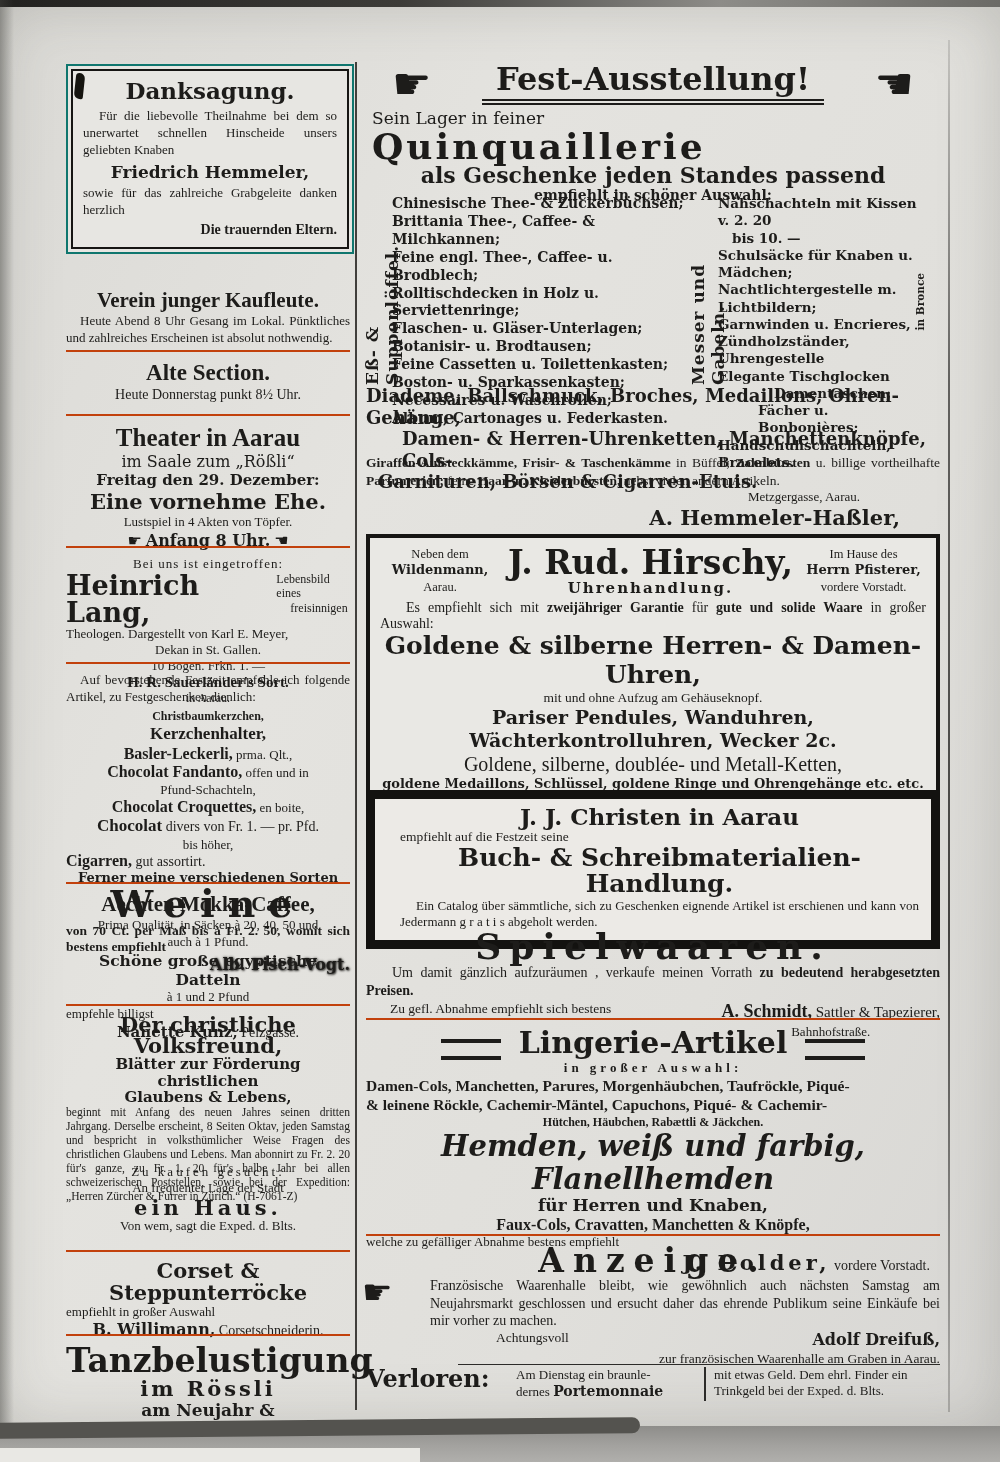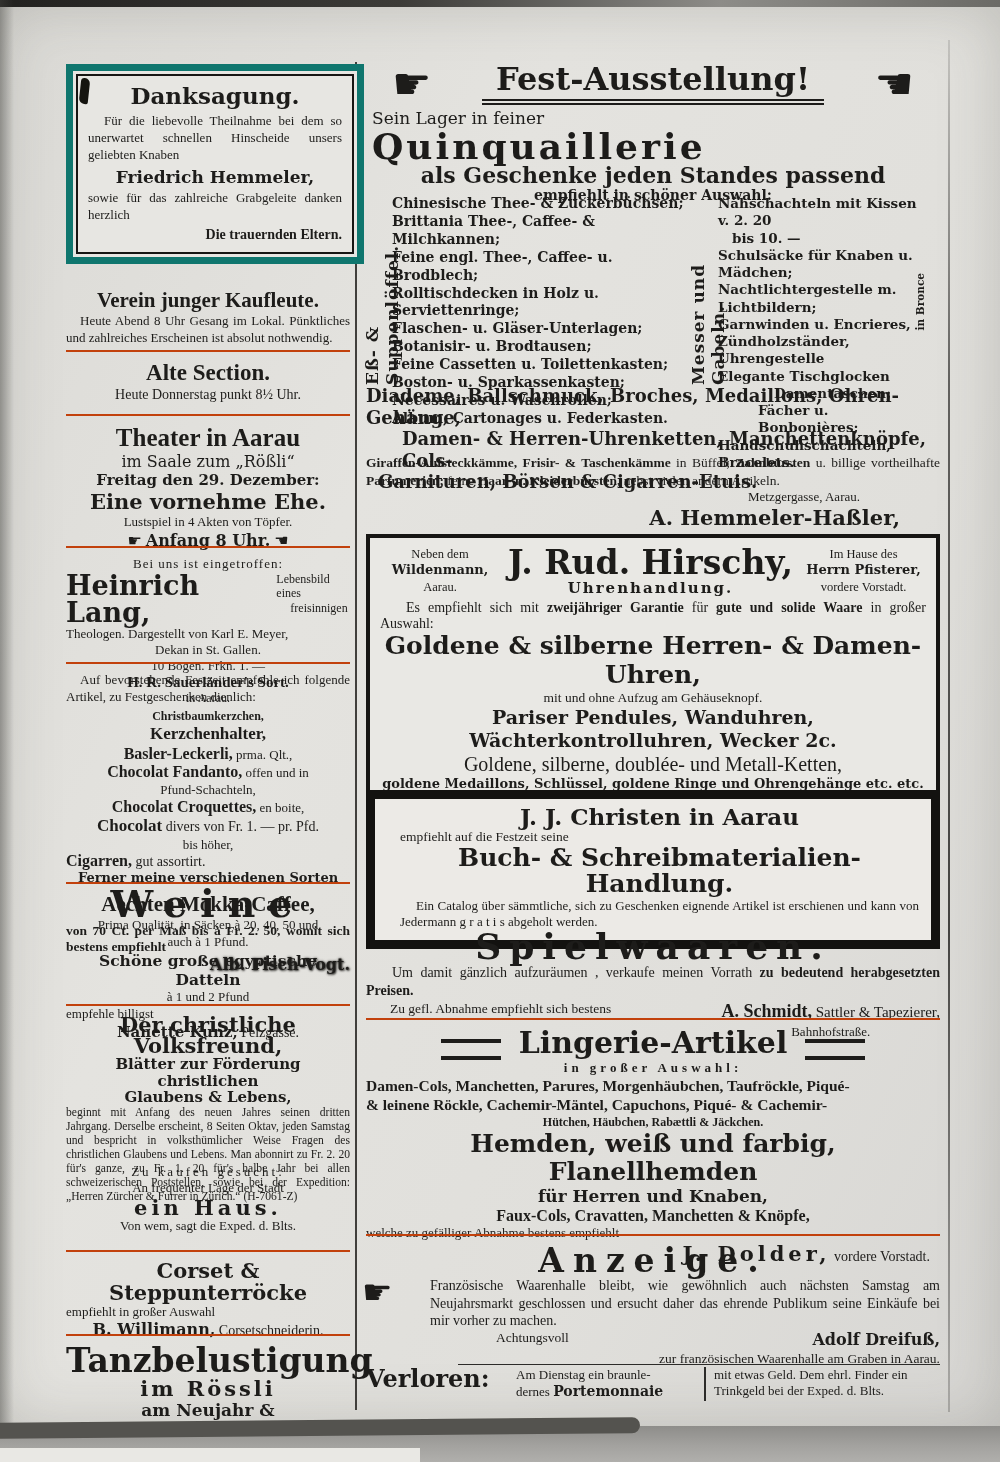--- a/index.html
+++ b/index.html
@@ -29,21 +29,21 @@
   .c{text-align:center;} .r{text-align:right;} .j{text-align:justify;}
   .b{font-weight:bold;}
   .fr{font-family:"DejaVu Serif",serif;font-weight:bold;}   
   .ant{font-family:"Liberation Serif",serif;}
   .fat{font-family:"DejaVu Serif",serif;font-weight:bold;}
   p{margin:0;}
   .sm{font-size:13px;line-height:1.3;}
   .fist{font-family:"DejaVu Sans",sans-serif;line-height:1;}
 
   
-  .dankbox{border:7px solid #0f766e;background:#e7e6e2;}
+  .dankbox{border:2px solid #0f766e;background:#e7e6e2;}
   .dankbox .inner{border:2px solid #161513;margin:3px;padding:6px 10px 9px;position:relative;}
   .inkblot{position:absolute;left:2px;top:2px;width:9px;height:26px;background:#15140f;
            border-radius:4px 6px 2px 6px;transform:rotate(6deg);}
 
   
   .hirschybox{border:4px solid #161513;background:#e9e8e4;padding:8px 10px 10px;}
   .christenbox{border:9px solid #131210;background:#eceae6;padding:6px 12px 10px;}
 
   .vlabel{position:absolute;writing-mode:vertical-rl;transform:rotate(180deg);
           font-weight:bold;font-size:17px;font-family:"DejaVu Serif",serif;letter-spacing:1px;}
@@ -282,21 +282,21 @@
   <div class="blk rule-t" style="top:956px;">
     <p class="c" style="line-height:1;">
       <span class="eqbar"></span>
       <span class="fr" style="font-size:30px;margin:0 14px;">Lingerie-Artikel</span>
       <span class="eqbar"></span>
     </p>
     <p class="c b" style="font-size:13px;letter-spacing:4px;">in großer Auswahl:</p>
     <p class="b ant" style="font-size:15.5px;line-height:1.25;">Damen-Cols, Manchetten, Parures, Morgenhäubchen, Taufröckle, Piqué-</p>
     <p class="b ant" style="font-size:15.5px;line-height:1.25;">&amp; leinene Röckle, Cachemir-Mäntel, Capuchons, Piqué- &amp; Cachemir-</p>
     <p class="c b ant" style="font-size:12px;line-height:1.25;">Hütchen, Häubchen, Rabættli &amp; Jäckchen.</p>
-    <p class="c fr" style="font-size:25px;line-height:1.15;">Hemden, weiß und farbig, Flanellhemden</p>
+    <p class="c fr" style="font-size:29px;line-height:1.15;font-style:italic;">Hemden, weiß und farbig, Flanellhemden</p>
     <p class="c fr" style="font-size:17px;line-height:1.15;">für Herren und Knaben,</p>
     <p class="c b ant" style="font-size:16px;">Faux-Cols, Cravatten, Manchetten &amp; Knöpfe,</p>
     <p style="font-size:13px;">welche zu gefälliger Abnahme bestens empfiehlt</p>
     <p class="r" style="font-size:14px;padding-right:10px;"><span class="fat" style="font-size:21px;letter-spacing:4px;">J. Dolder,</span><span> vordere Vorstadt.</span></p>
   </div>
 
   <div class="blk rule-t" style="top:1172px;">
     <p class="c fat" style="font-size:33px;line-height:1;letter-spacing:9px;">Anzeige.</p>
     <div style="position:relative;">
       <span class="fist" style="font-size:34px;position:absolute;left:-4px;top:-2px;">☛</span>

